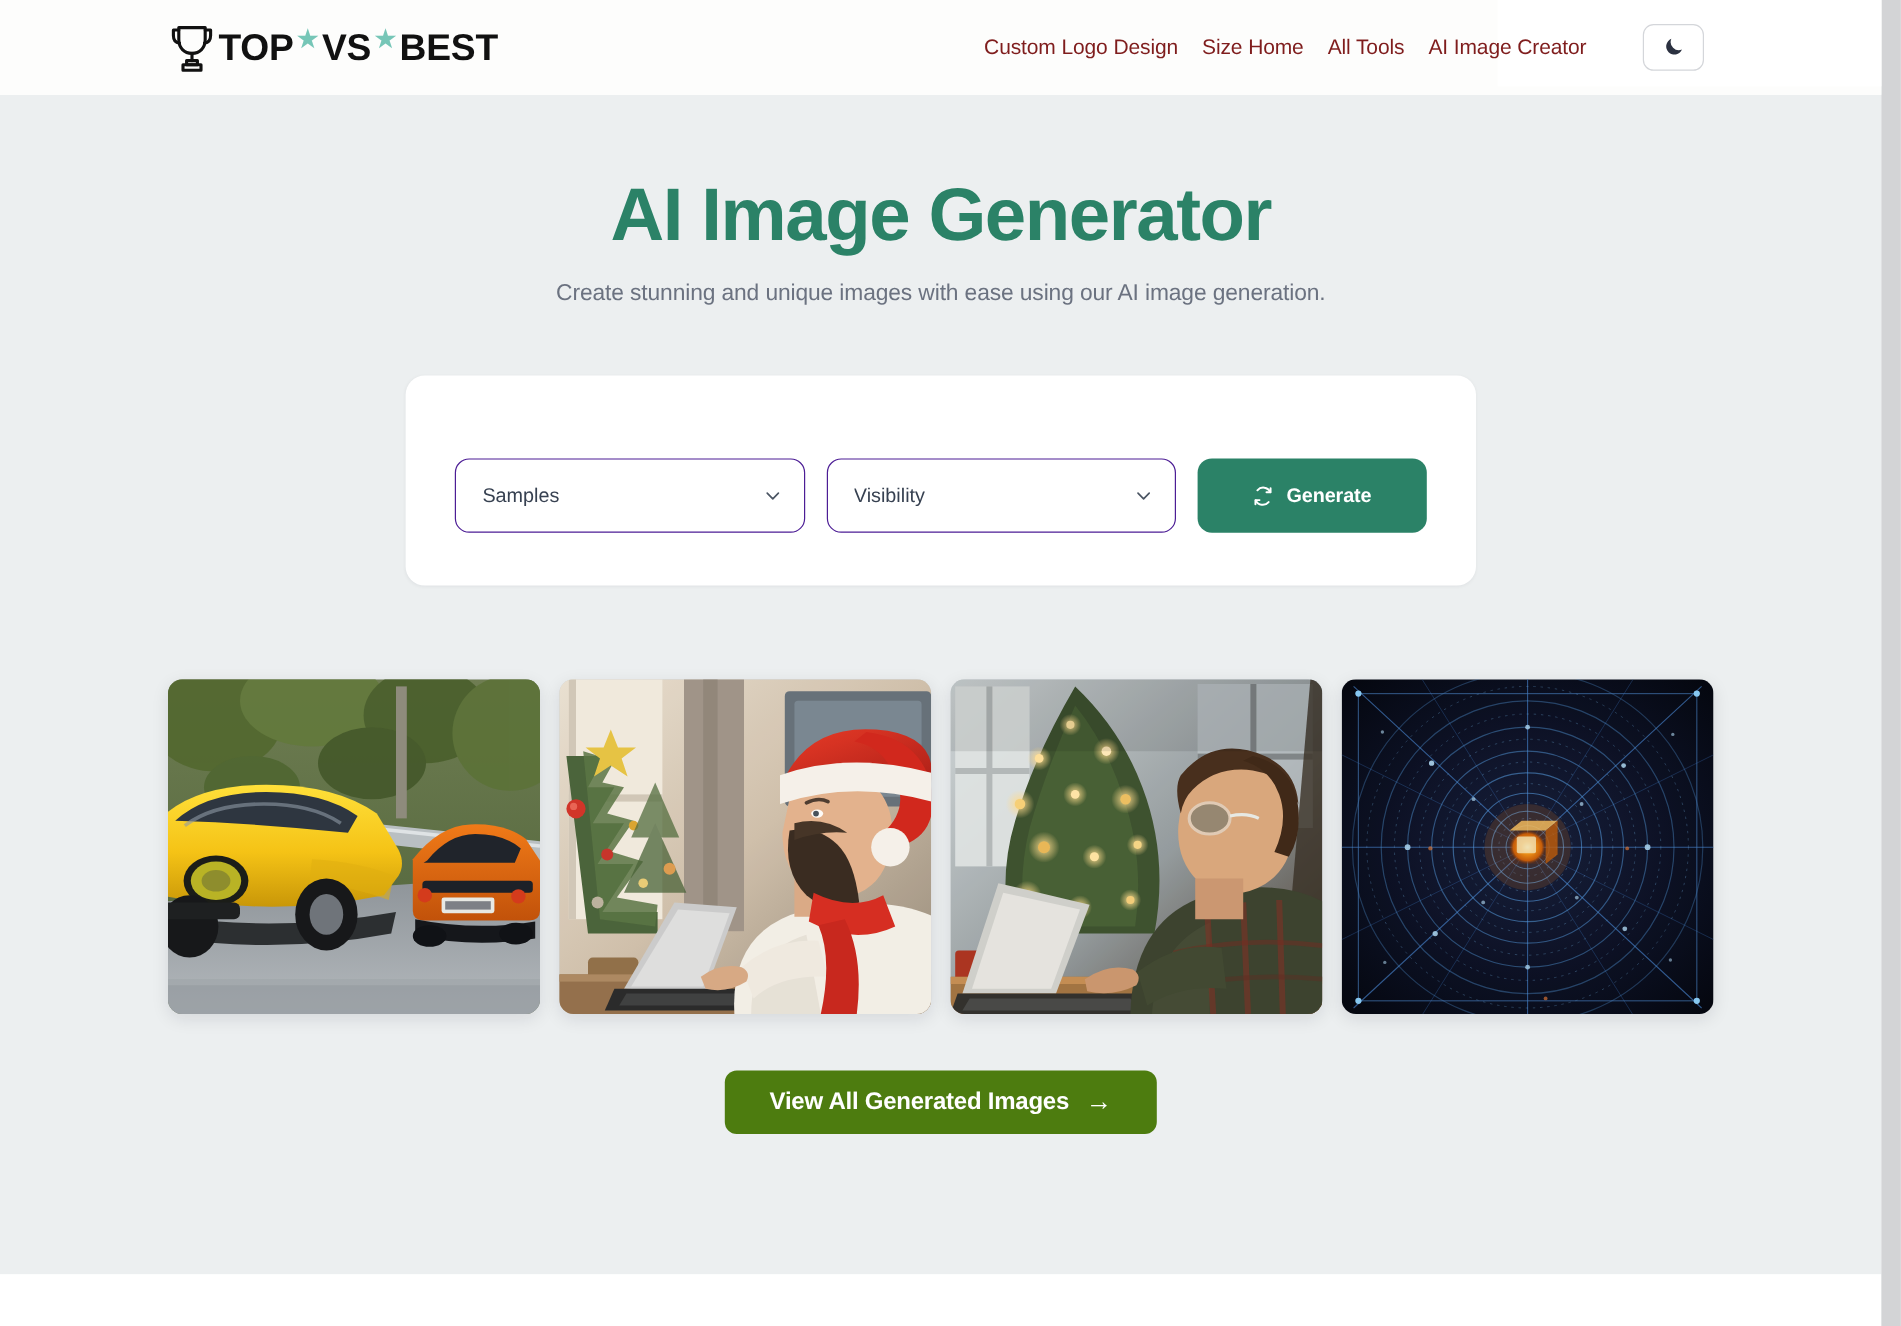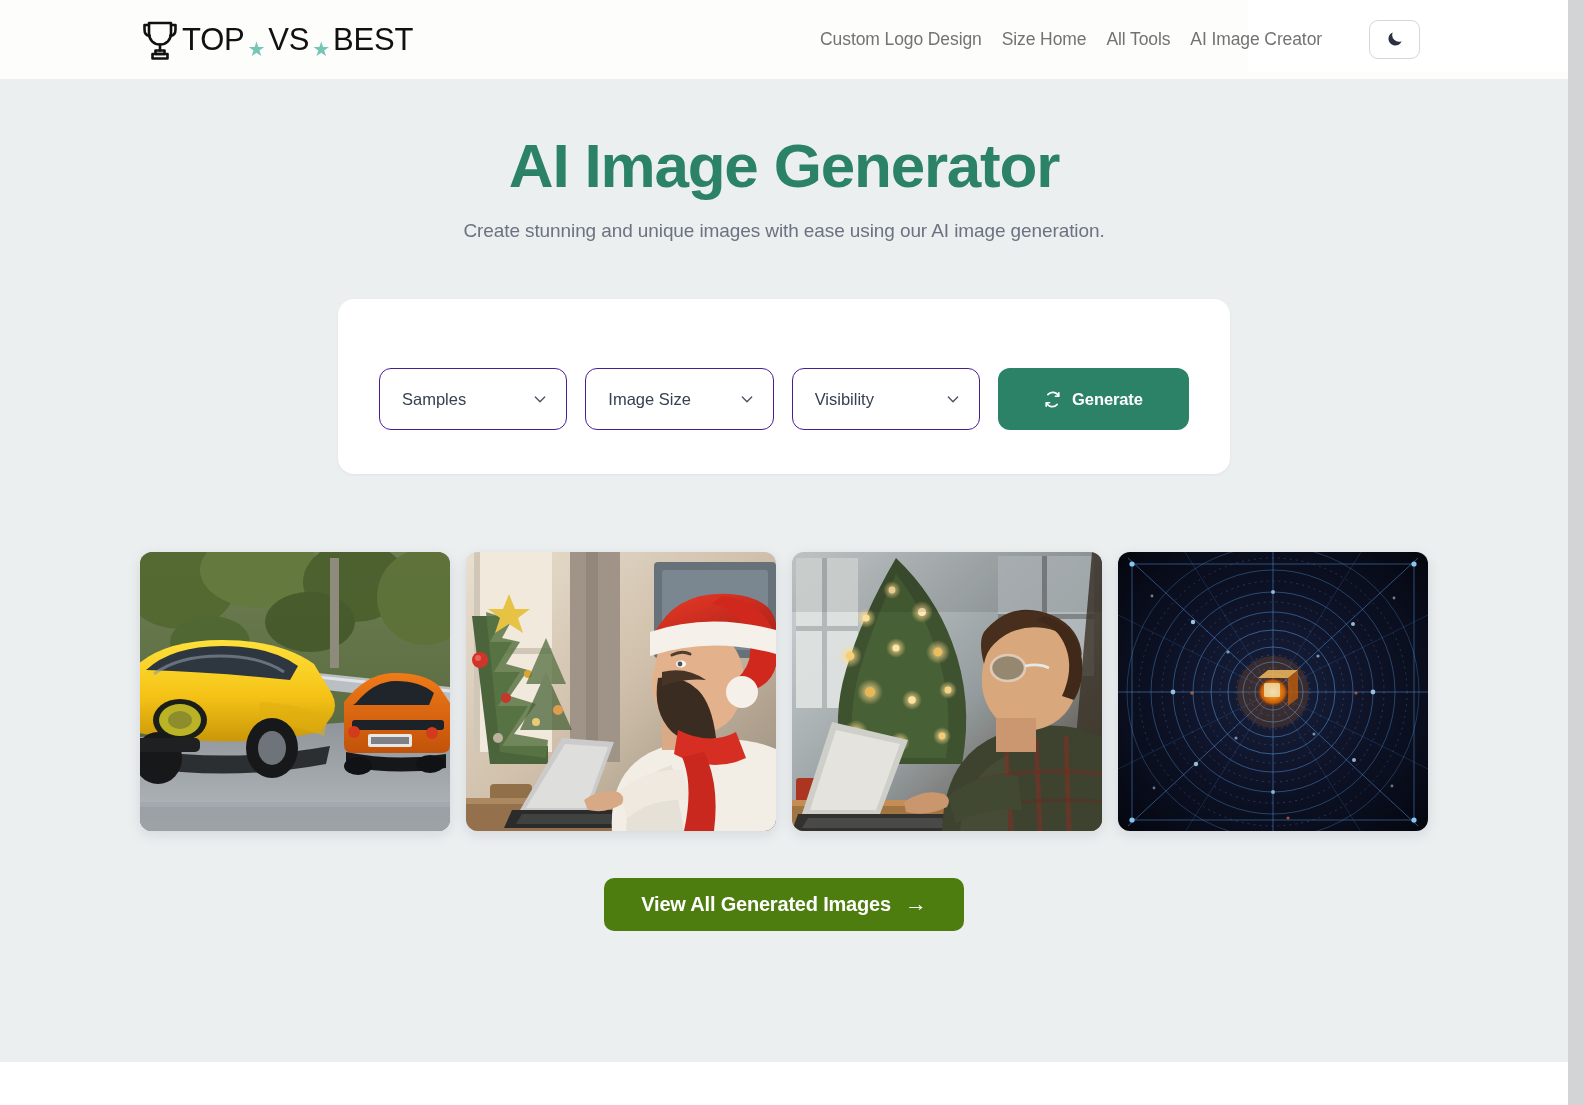--- a/index.html
+++ b/index.html
@@ -61,25 +61,25 @@
   }
   .brand-trophy {
     width: 42px;
     height: 44px;
     display: block;
     margin-right: 1px;
     margin-top: -2px;
   }
   .brand-text {
     font-size: 31px;
-    font-weight: 400;
+    font-weight: 700;
     letter-spacing: -0.2px;
     color: #111111;
     display: flex;
-    align-items: flex-end;
+    align-items: flex-start;
     white-space: nowrap;
     font-family: "Liberation Sans", sans-serif;
   }
   .brand-star {
     color: #76c6b7;
     font-size: 20px;
     line-height: 1;
     margin: 0 3px;
     position: relative;
     top: 1px;
@@ -87,21 +87,21 @@
 
   .nav {
     margin-left: auto;
     display: flex;
     align-items: center;
     gap: 0px;
     padding-right: 148px;
   }
   .nav-link {
     font-size: 17.5px;
-    color: #737373;
+    color: #7f1d1d;
     text-decoration: none;
     padding: 0 10px;
     white-space: nowrap;
     letter-spacing: -0.1px;
   }
 
   .theme-toggle {
     margin-left: 37px;
     width: 51px;
     height: 39px;
@@ -123,21 +123,21 @@
     right: 0;
     width: 320px;
     height: 72px;
     background: #ffffff;
     z-index: -1;
   }
 
   
   .hero {
     background: #eceff0;
-    padding-top: 52px;
+    padding-top: 66px;
     padding-bottom: 0;
     min-height: 983px;
   }
 
   .hero-title {
     text-align: center;
     font-size: 62px;
     line-height: 1.12;
     font-weight: 700;
     color: #2b8267;
@@ -346,30 +346,20 @@
           <select class="select-box">
             <option>Samples</option>
           </select>
           <span class="chev">
             <svg viewBox="0 0 24 24" xmlns="http://www.w3.org/2000/svg">
               <path d="M5 9l7 7 7-7" fill="none" stroke="#4b5563" stroke-width="2.1" stroke-linecap="round" stroke-linejoin="round"></path>
             </svg>
           </span>
         </div>
 
-        <div class="select-wrap">
-          <select class="select-box">
-            <option>Image Size</option>
-          </select>
-          <span class="chev">
-            <svg viewBox="0 0 24 24" xmlns="http://www.w3.org/2000/svg">
-              <path d="M5 9l7 7 7-7" fill="none" stroke="#4b5563" stroke-width="2.1" stroke-linecap="round" stroke-linejoin="round"></path>
-            </svg>
-          </span>
-        </div>
 
         <div class="select-wrap">
           <select class="select-box">
             <option>Visibility</option>
           </select>
           <span class="chev">
             <svg viewBox="0 0 24 24" xmlns="http://www.w3.org/2000/svg">
               <path d="M5 9l7 7 7-7" fill="none" stroke="#4b5563" stroke-width="2.1" stroke-linecap="round" stroke-linejoin="round"></path>
             </svg>
           </span>

